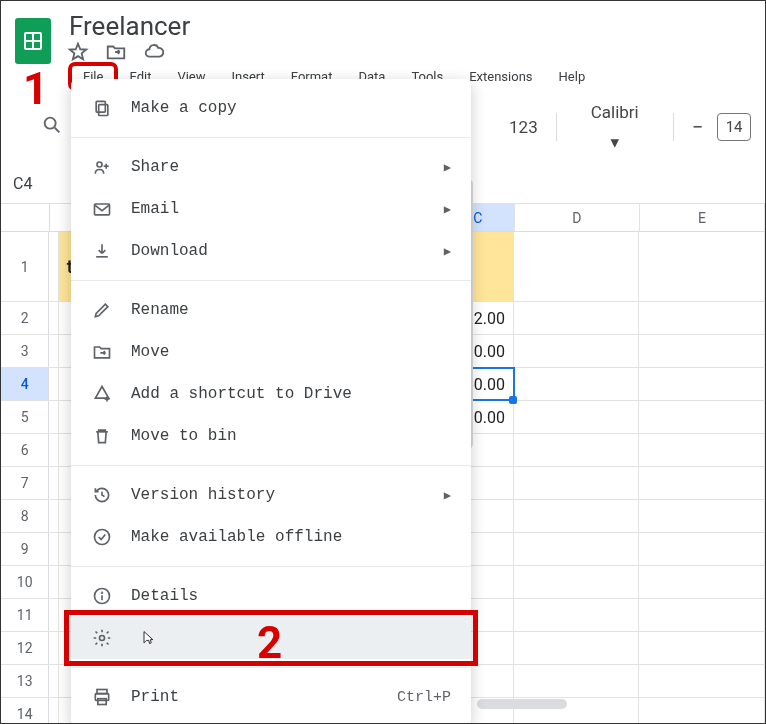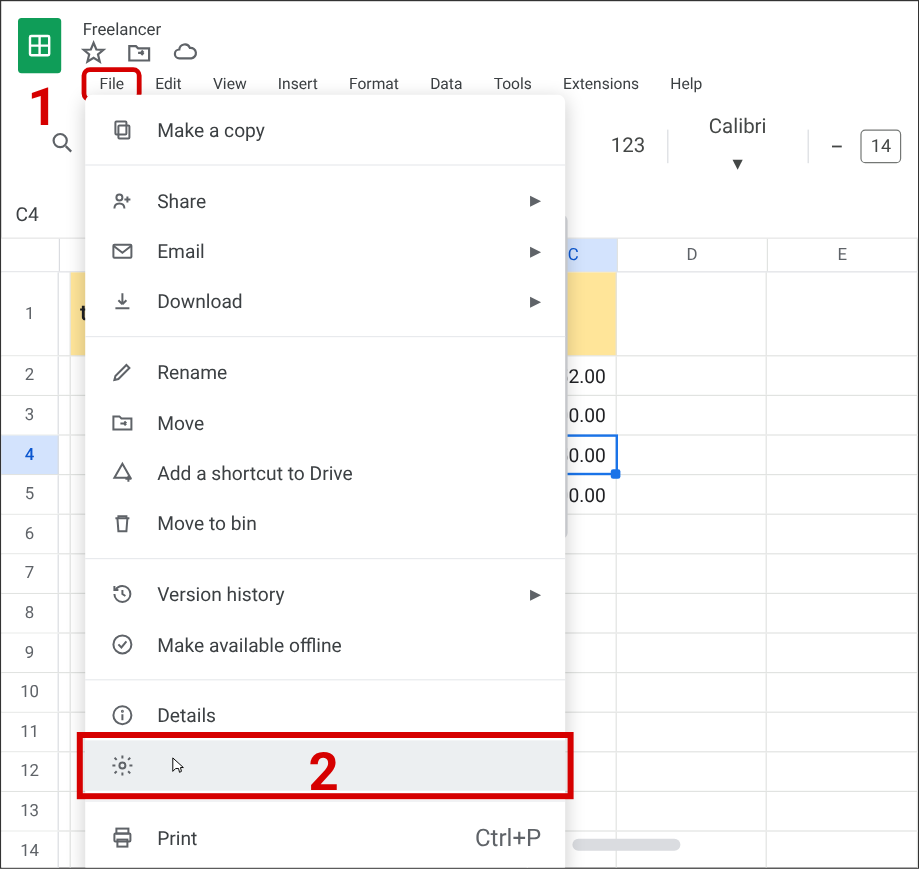--- a/index.html
+++ b/index.html
@@ -20,21 +20,21 @@
     }
     .sheets-logo {
       width: 36px; height: 46px;
       background: #0f9d58;
       border-radius: 3px;
       display: flex; align-items: center; justify-content: center;
       margin-top: 4px;
     }
     .sheets-logo svg { width: 24px; height: 24px; }
     .doc-title {
-      font-size: 14px;
+      font-size: 26px;
       color: #3c4043;
       padding: 2px 6px;
     }
     .title-icons { display: flex; gap: 16px; align-items: center; margin-left: 4px; }
     .title-icons svg { width: 22px; height: 22px; color: #5f6368; }
     .menubar {
       display: flex;
       gap: 2px;
       padding-left: 70px;
       margin-top: -4px;
@@ -168,25 +168,26 @@
       z-index: 100;
       font-size: 16px;
       color: #3c4043;
     }
     .dd-item {
       display: flex;
       align-items: center;
       padding: 10px 20px;
       gap: 18px;
       cursor: pointer;
+      font-family: Liberation Mono, monospace;
     }
     .dd-item.hovered { background: #eceff1; }
     .dd-icon { width: 22px; height: 22px; display:flex; align-items:center; justify-content:center; color:#5f6368; }
     .dd-label { flex: 1; }
-    .dd-shortcut { color: #5f6368; font-size: 20px; }
+    .dd-shortcut { color: #5f6368; font-size: 15px; }
     .dd-arrow { color: #5f6368; font-size: 12px; }
     .dd-divider { height: 1px; background: #e8eaed; margin: 8px 0; }
     .settings-highlight {
       outline: 5px solid #d60000;
       outline-offset: 2px;
     }
     .annotation-1 {
       position: absolute;
       top: 62px; left: 22px;
       color: #d60000;

